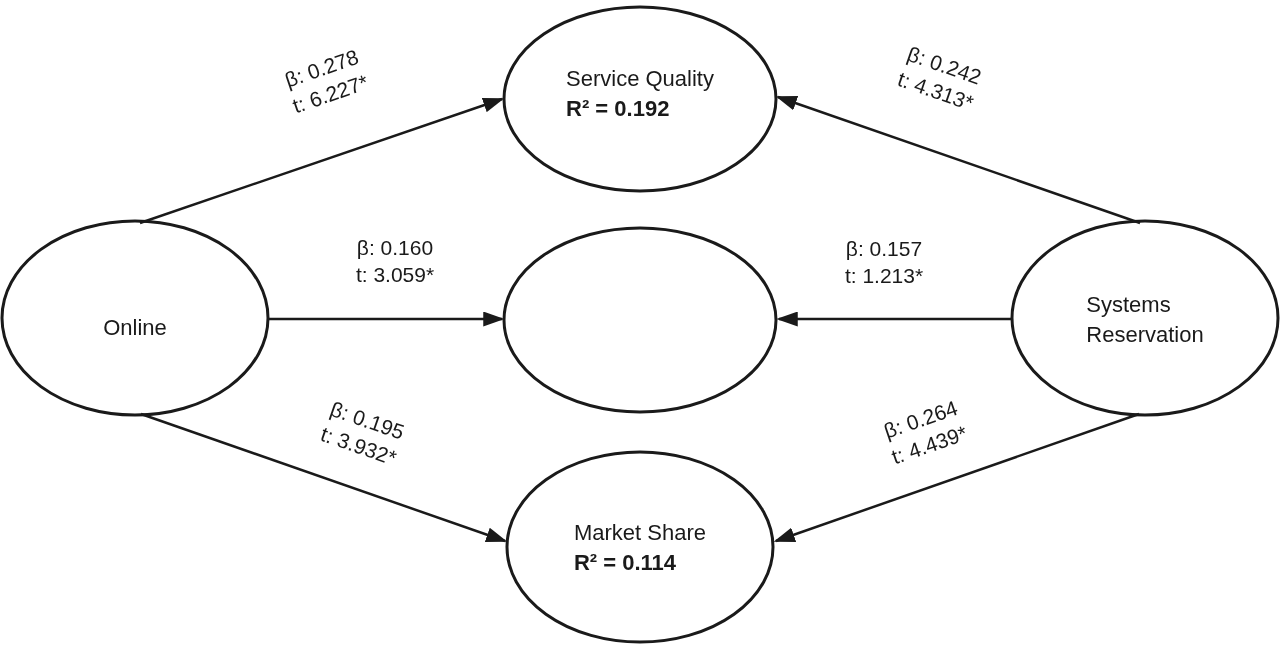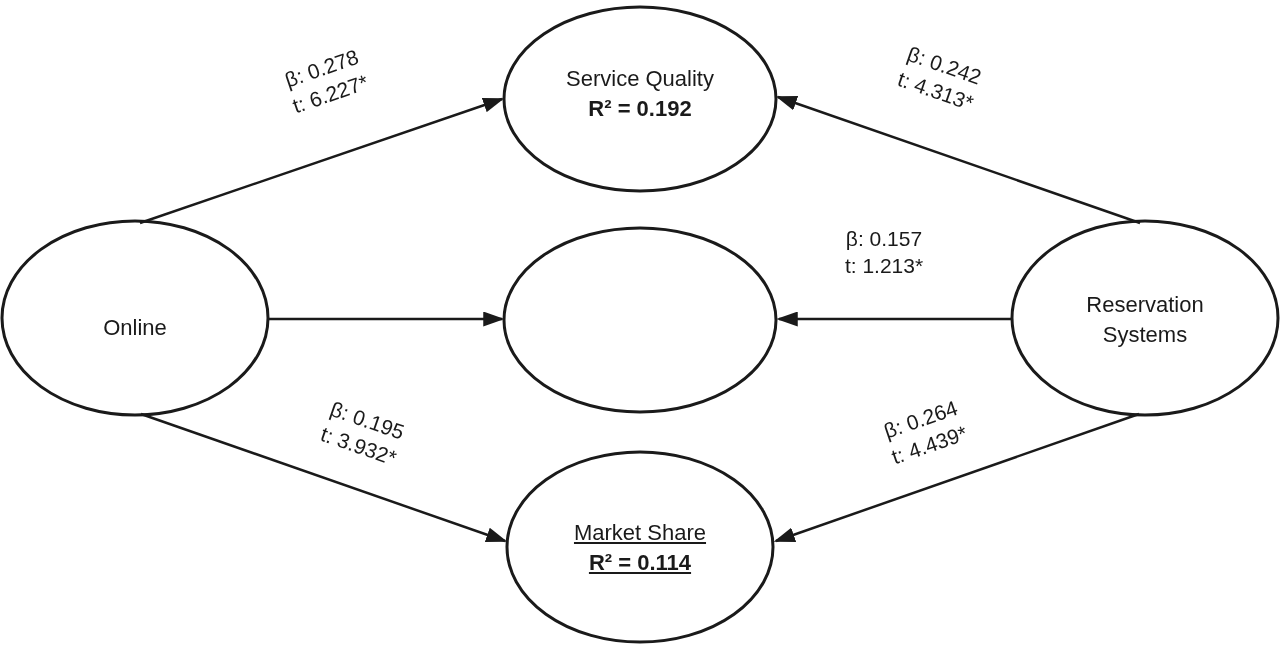--- a/index.html
+++ b/index.html
@@ -11,21 +11,20 @@
     font-family: "Liberation Sans", "DejaVu Sans", sans-serif;
     color: #1a1a1a;
     overflow: hidden;
   }
   .lines { position: absolute; left: 0; top: 0; }
   .lines ellipse { fill: #ffffff; stroke: #1a1a1a; stroke-width: 3; }
   .lines line { stroke: #1a1a1a; stroke-width: 2.5; }
   .node-label {
     position: absolute;
     transform: translate(-50%, -50%);
-    text-align: center;
     font-size: 22px;
     line-height: 30px;
     white-space: nowrap;
   }
   .node-line { display: block; }
   .r2 { font-weight: 700; }
   .path-label {
     position: absolute;
     text-align: center;
     font-size: 21px;
@@ -58,46 +57,50 @@
     <line x1="141" y1="414" x2="505" y2="541" marker-end="url(#arrowhead)"></line>
     <line x1="1140" y1="223" x2="778" y2="97" marker-end="url(#arrowhead)"></line>
     <line x1="1011" y1="319" x2="779" y2="319" marker-end="url(#arrowhead)"></line>
     <line x1="1139" y1="414" x2="776" y2="541" marker-end="url(#arrowhead)"></line>
   </svg>
 
   <div class="node-label" style="left:135px; top:328px;">
     <span class="node-line">Online</span>
   </div>
   <div class="node-label" style="left:1145px; top:320px;">
+    <span class="node-line">Systems</span>
     <span class="node-line">Reservation</span>
-    <span class="node-line">Systems</span>
   </div>
 
   <div class="node-label" style="left:640px; top:94px;">
     <span class="node-line">Service Quality</span>
     <span class="node-line r2">R² = 0.192</span>
   </div>
-  <div class="node-label" style="left:640px; top:548px;text-decoration:underline;">
+  <div class="node-label" style="left:640px; top:548px;">
     <span class="node-line">Market Share</span>
     <span class="node-line r2">R² = 0.114</span>
   </div>
 
   <div class="path-label" style="left:326px; top:81px; --rot:-19deg;">
     <span class="path-line">β: 0.278</span>
     <span class="path-line">t: 6.227*</span>
+  </div>
+  <div class="path-label" style="left:395px; top:261px; --rot:0deg;">
+    <span class="path-line">β: 0.160</span>
+    <span class="path-line">t: 3.059*</span>
   </div>
   <div class="path-label" style="left:363px; top:433px; --rot:19deg;">
     <span class="path-line">β: 0.195</span>
     <span class="path-line">t: 3.932*</span>
   </div>
   <div class="path-label" style="left:940px; top:78px; --rot:19deg;">
     <span class="path-line">β: 0.242</span>
     <span class="path-line">t: 4.313*</span>
   </div>
-  <div class="path-label" style="left:884px; top:252px; --rot:0deg;">
+  <div class="path-label" style="left:884px; top:262px; --rot:0deg;">
     <span class="path-line">β: 0.157</span>
     <span class="path-line">t: 1.213*</span>
   </div>
   <div class="path-label" style="left:925px; top:432px; --rot:-19deg;">
     <span class="path-line">β: 0.264</span>
     <span class="path-line">t: 4.439*</span>
   </div>
 
 </div>
 

